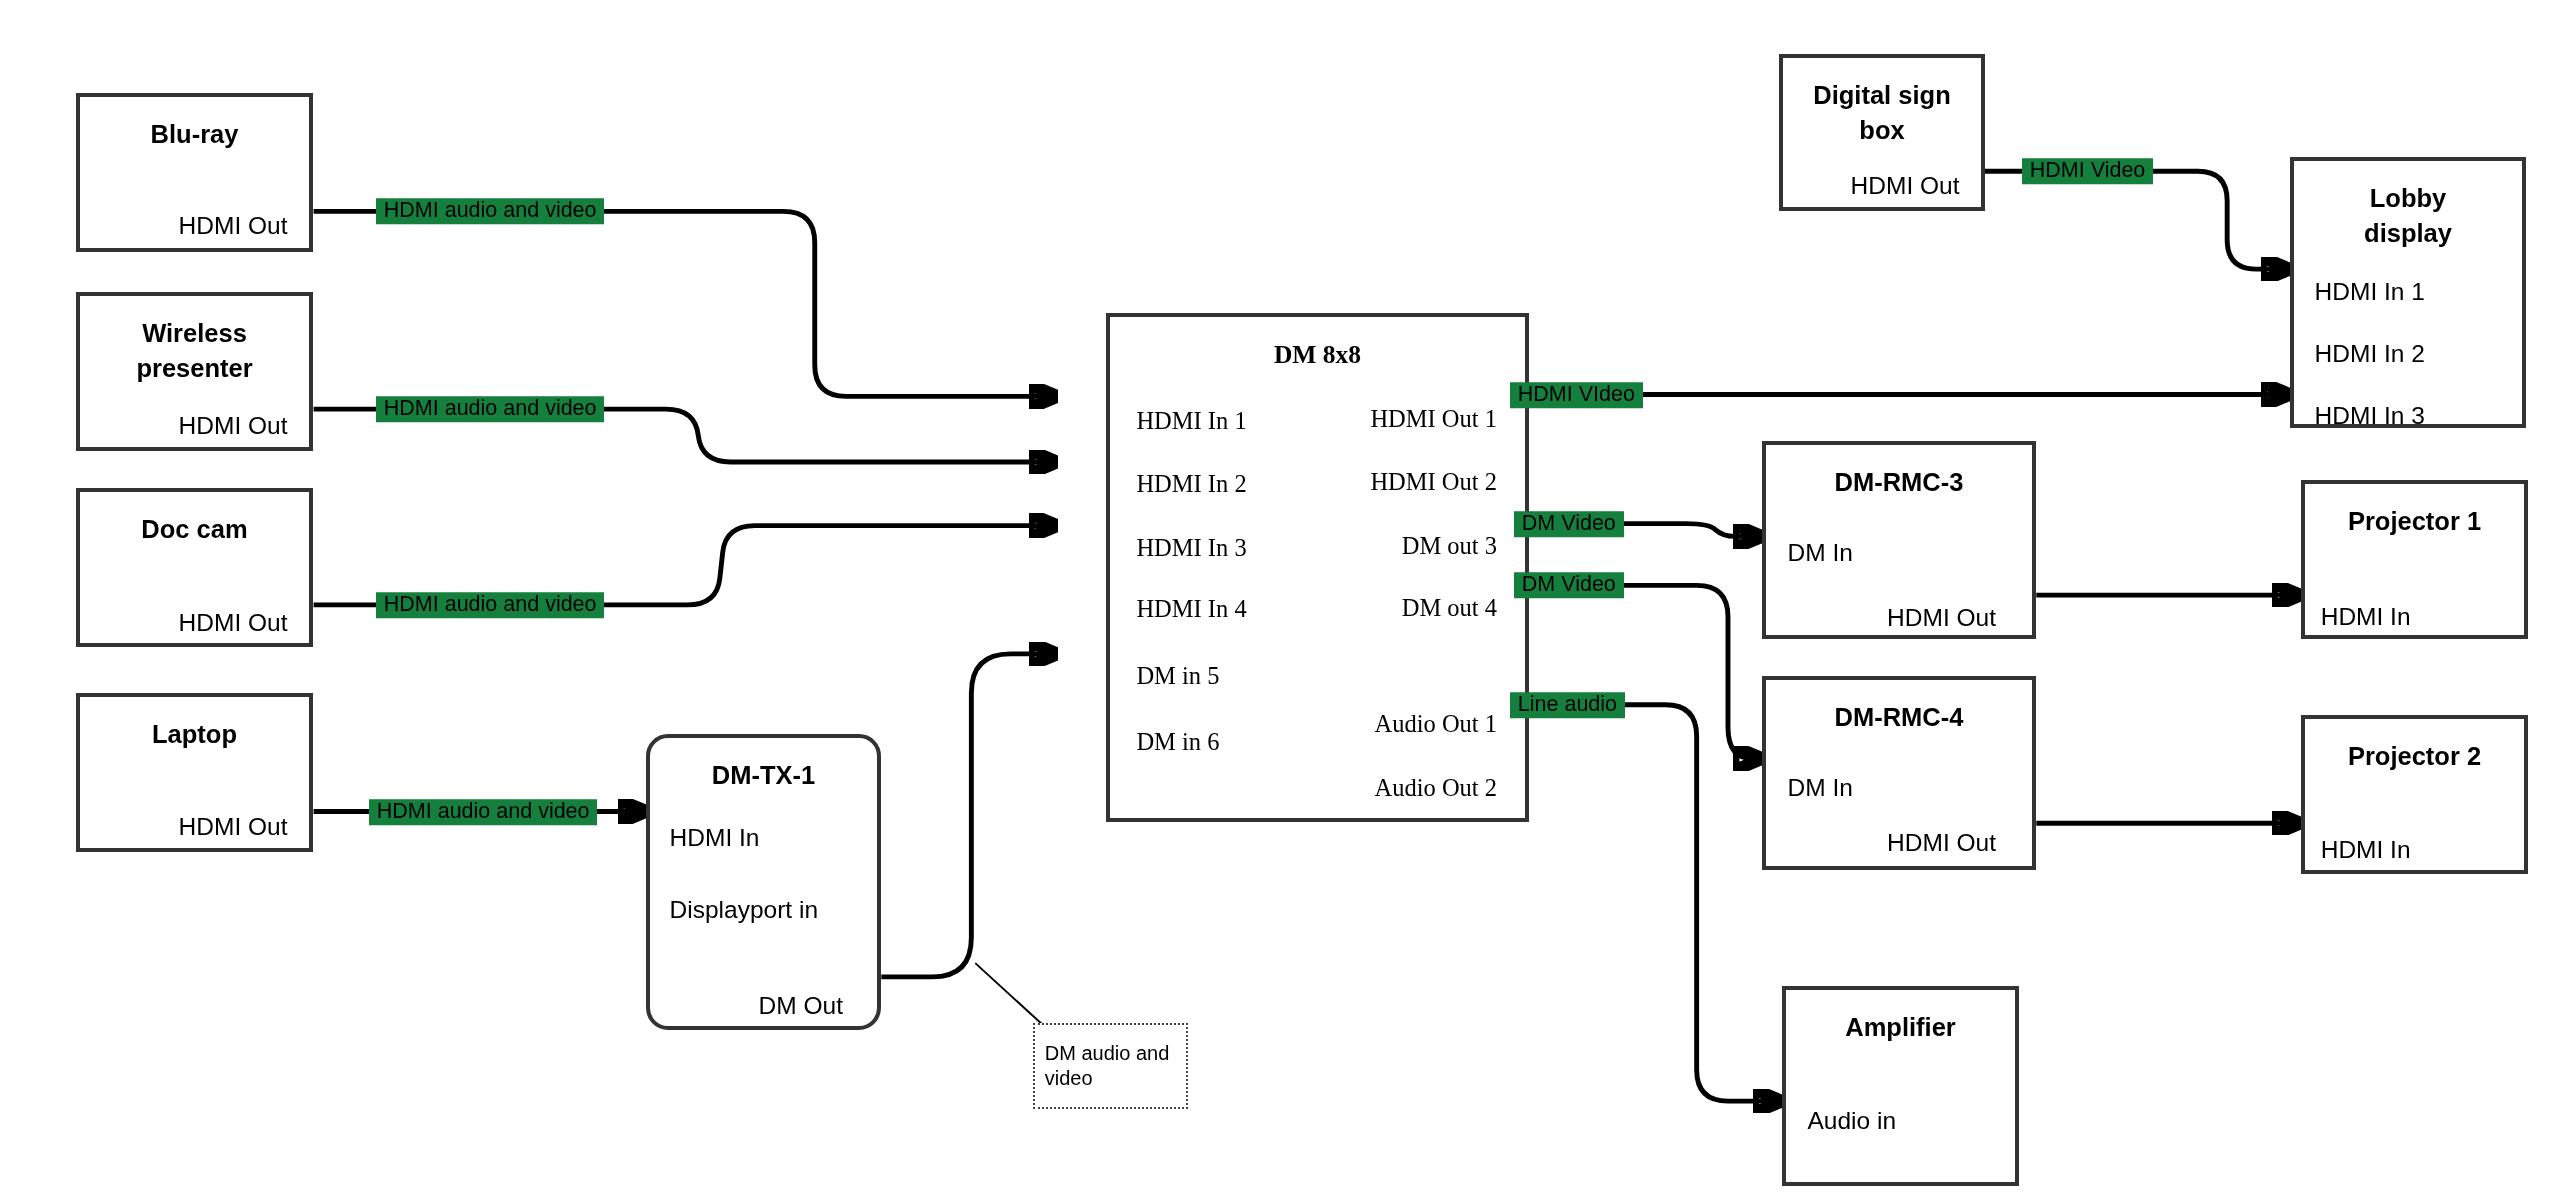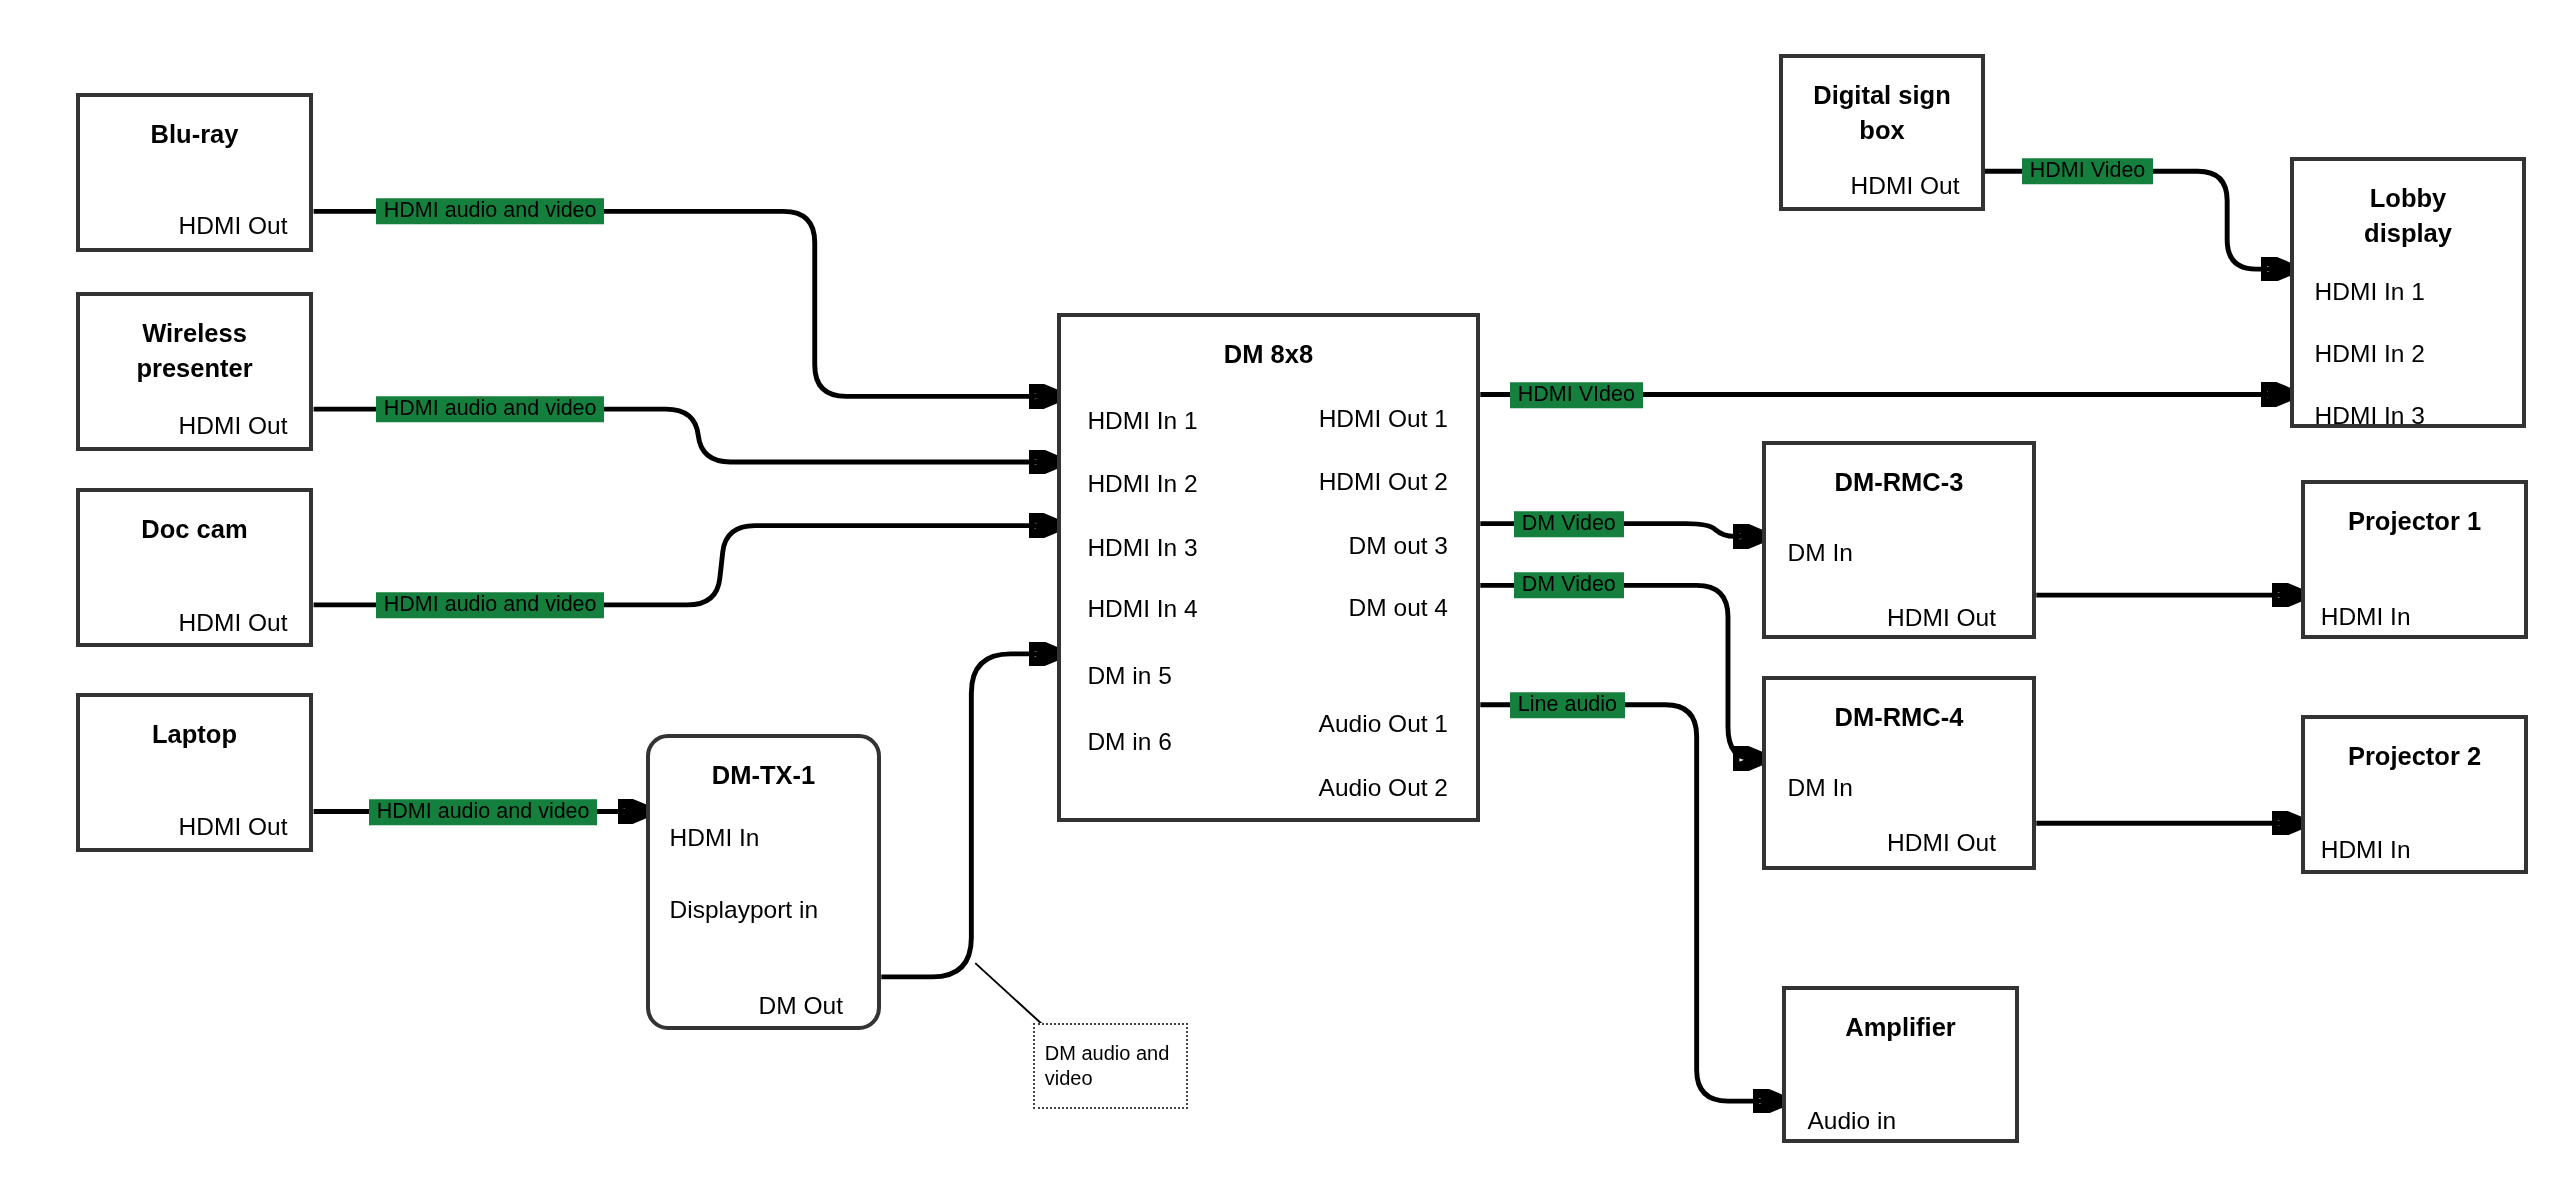--- a/index.html
+++ b/index.html
@@ -114,21 +114,21 @@
     <span class="port" style="top:97px; right:21.5px;">HDMI Out</span>
   </div>
 
   <div class="node" style="left:646px; top:734px; width:235px; height:296px;border-radius:22px;">
     <div class="title">DM-TX-1</div>
     <span class="port" style="top:67px; left:19.6px;">HDMI In</span>
     <span class="port" style="top:139px; left:19.6px;">Displayport in</span>
     <span class="port" style="top:235px; right:34px;">DM Out</span>
   </div>
 
-  <div class="node" style="left:1057px; top:313px; width:423px; height:509px;">
+  <div class="node" style="left:1106px; top:313px; width:423px; height:509px;font-family:Liberation Serif, serif;">
     <div class="title">DM 8x8</div>
     <span class="port" style="top:71px; left:26.4px;">HDMI In 1</span>
     <span class="port" style="top:134px; left:26.4px;">HDMI In 2</span>
     <span class="port" style="top:198px; left:26.4px;">HDMI In 3</span>
     <span class="port" style="top:259px; left:26.4px;">HDMI In 4</span>
     <span class="port" style="top:326px; left:26.4px;">DM in 5</span>
     <span class="port" style="top:392px; left:26.4px;text-align:right;">DM in 6</span>
     <span class="port" style="top:69px; right:28px;">HDMI Out 1</span>
     <span class="port" style="top:132px; right:28px;">HDMI Out 2</span>
     <span class="port" style="top:196px; right:28px;">DM out 3</span>
@@ -164,21 +164,21 @@
     <div class="title">DM-RMC-4</div>
     <span class="port" style="top:75px; left:21.5px;">DM In</span>
     <span class="port" style="top:130px; right:36px;">HDMI Out</span>
   </div>
 
   <div class="node" style="left:2301px; top:715px; width:227px; height:159px;">
     <div class="title">Projector 2</div>
     <span class="port" style="top:98px; left:15.7px;">HDMI In</span>
   </div>
 
-  <div class="node" style="left:1782px; top:986px; width:237px; height:157px;">
+  <div class="node" style="left:1782px; top:986px; width:237px; height:200px;">
     <div class="title">Amplifier</div>
     <span class="port" style="top:98px; left:21.5px;">Audio in</span>
   </div>
 
   <span class="wire-label" style="left:376px; top:211px;">HDMI audio and video</span>
   <span class="wire-label" style="left:376px; top:409px;">HDMI audio and video</span>
   <span class="wire-label" style="left:376px; top:605px;">HDMI audio and video</span>
   <span class="wire-label" style="left:369px; top:812px;">HDMI audio and video</span>
   <span class="wire-label" style="left:1510px; top:395px;">HDMI VIdeo</span>
   <span class="wire-label" style="left:2022px; top:171px;">HDMI Video</span>

